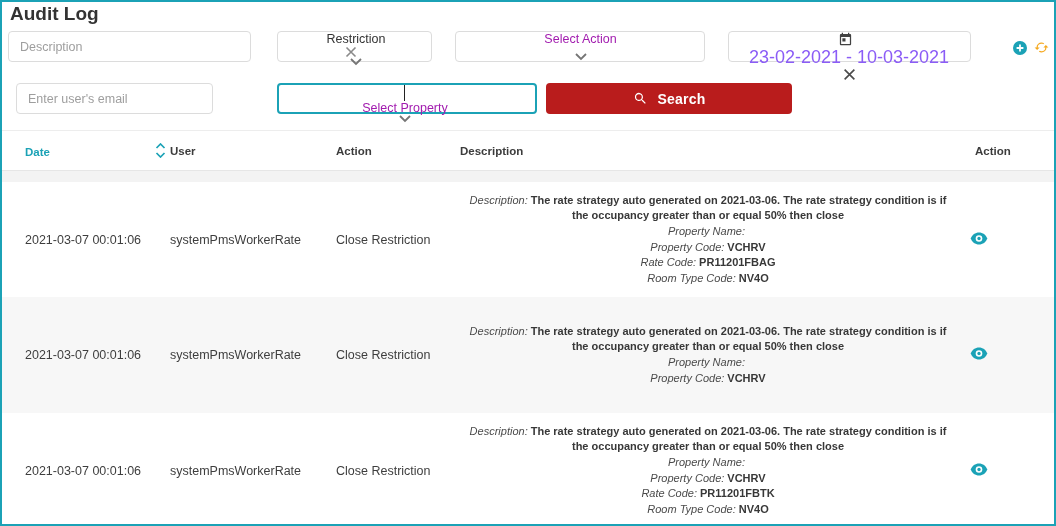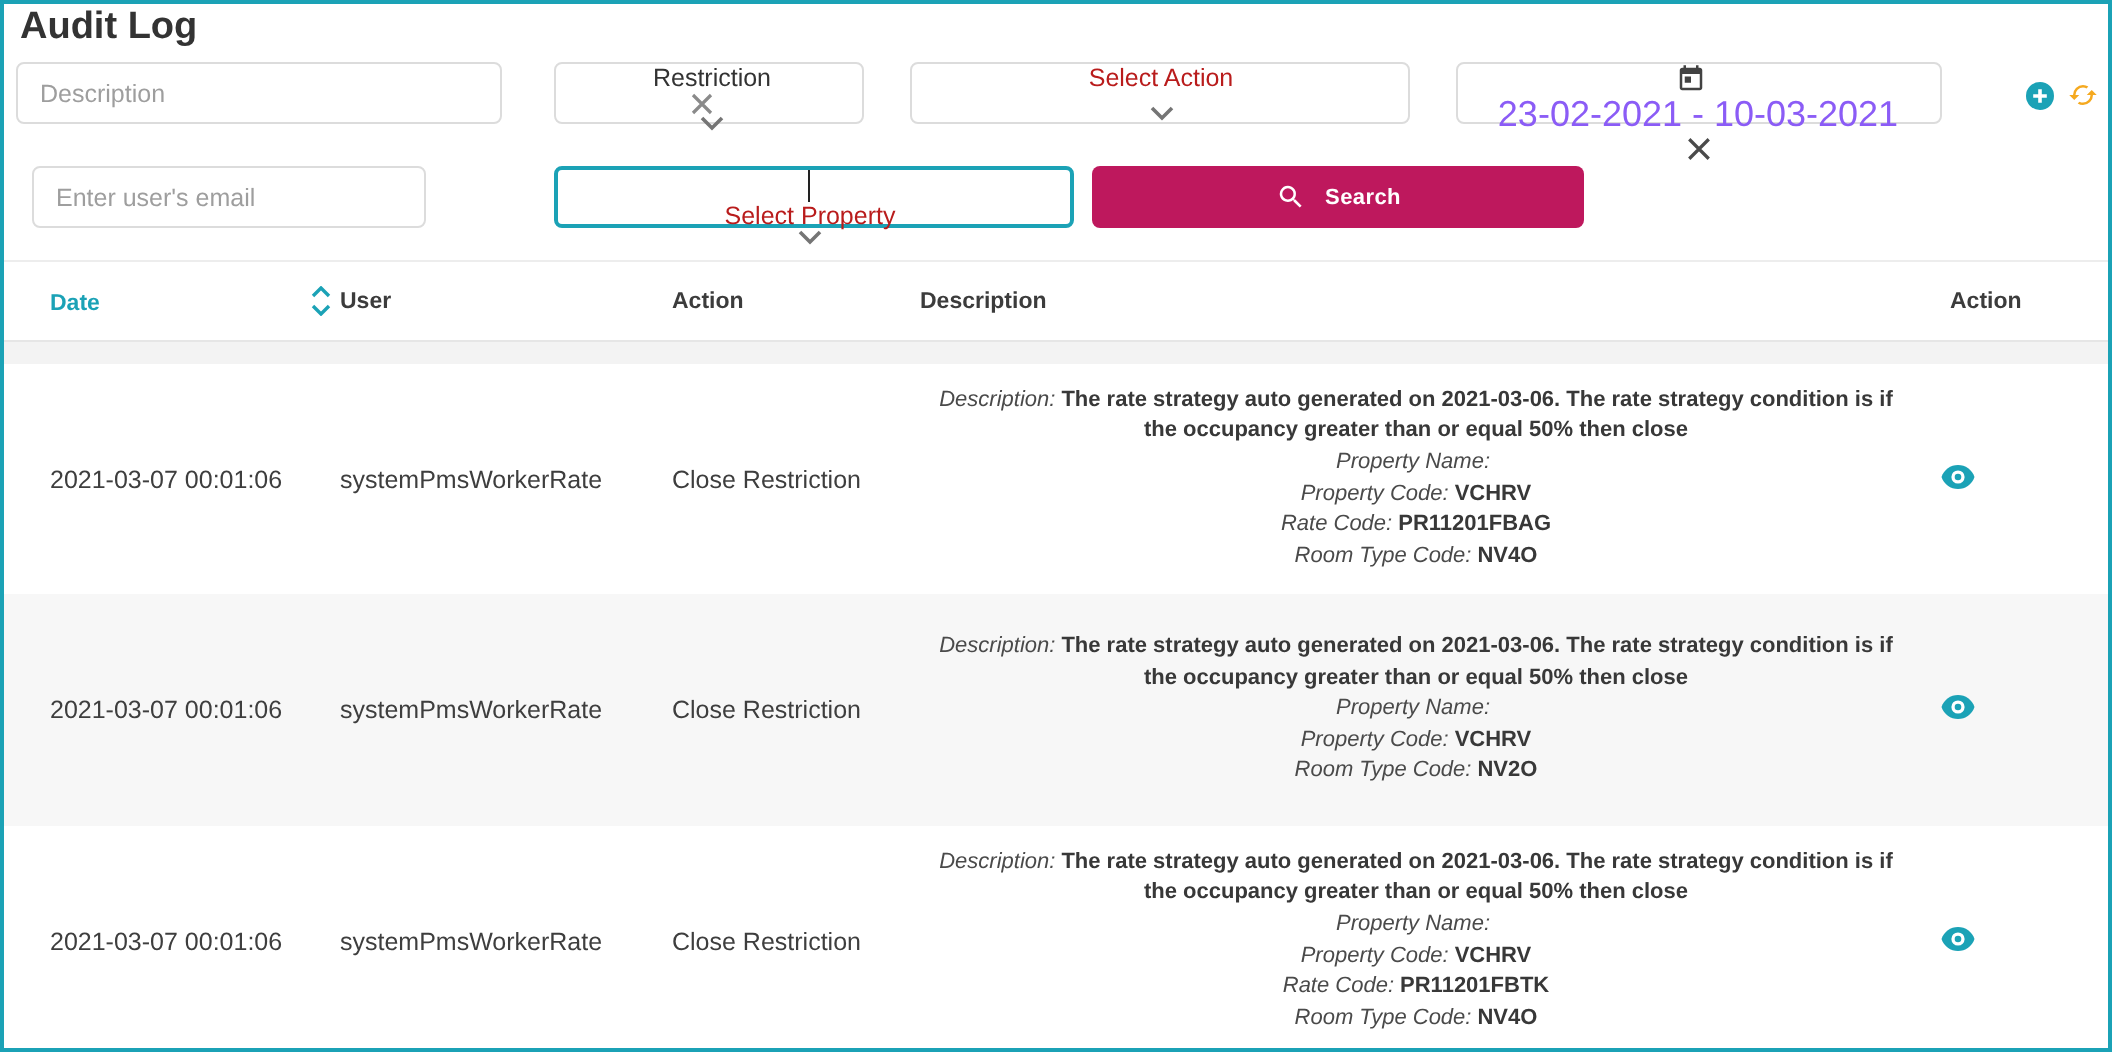--- a/index.html
+++ b/index.html
@@ -36,34 +36,34 @@
 
   .f-desc   { left:6px;   top:29px; width:243px; }
   .f-restr  { left:275px; top:29px; width:155px; padding:0 9px 0 12px; }
   .f-action { left:453px; top:29px; width:250px; padding:0 11px 0 12px; }
   .f-date   { left:726px; top:29px; width:243px; padding:0 10px 0 9px; }
   .f-email  { left:14px;   top:81px; width:197px; }
   .f-prop   { left:275px; top:81px; width:260px; padding:0 11px 0 7px;
               border:2px solid #1BA2B6; }
 
   .sel-value{ color:#333; }
-  .sel-ph{ color:#b91c1c; }
+  .sel-ph{ color:#a21caf; }
   .spacer{ flex:1; }
   .icon-btn{ display:inline-flex; align-items:center; justify-content:center; cursor:pointer; }
   .mr10{ margin-right:10px; }
   .caret{ width:1px; height:16px; background:#222; margin-right:2px; flex:none; }
   .cal{ margin-right:8px; display:inline-flex; }
 
   .tool-icons{ position:absolute; top:38px; left:1011px; display:flex; align-items:center; gap:7px; }
 
   .search-btn{
     position:absolute; left:544px; top:81px; width:246px; height:31px;
-    background:#be185d; color:#fff; border:none; border-radius:4px;
+    background:#b91c1c; color:#fff; border:none; border-radius:4px;
     display:flex; align-items:center; justify-content:center; gap:10px;
-    font-family:"Liberation Sans", sans-serif; font-size:11px; font-weight:bold;
+    font-family:"Liberation Sans", sans-serif; font-size:14px; font-weight:bold;
     letter-spacing:.2px; cursor:pointer;
   }
 
   
   .table{ position:absolute; left:0; right:0; top:128px; }
   .tr{
     display:grid;
     grid-template-columns:145px 166px 124px 496px 1fr;
     padding-left:23px;
     align-items:center;
@@ -212,21 +212,20 @@
     </div>
 
     <div class="tr row alt">
       <div>2021-03-07 00:01:06</div>
       <div>systemPmsWorkerRate</div>
       <div>Close Restriction</div>
       <div class="desc">
         <div><span class="lbl">Description:</span><span class="val">The rate strategy auto generated on 2021-03-06. The rate strategy condition is if the occupancy greater than or equal 50% then close</span></div>
         <div><span class="lbl">Property Name:</span><span class="val"></span></div>
         <div><span class="lbl">Property Code:</span><span class="val">VCHRV</span></div>
-        <div><span class="lbl">Room Type Code:</span><span class="val">NV2O</span></div>
       </div>
       <div class="eye-cell">
         <span class="eye-btn">
           <svg width="18" height="13" viewBox="0 0 24 16">
               <path d="M12 0C7 0 2.7 3.1 1 8c1.7 4.9 6 8 11 8s9.3-3.1 11-8c-1.7-4.9-6-8-11-8z" fill="#1BA2B6"></path>
               <circle cx="12" cy="8" r="4.4" fill="#fff"></circle>
               <circle cx="12" cy="8" r="2.2" fill="#1BA2B6"></circle>
             </svg>
         </span>
       </div>

